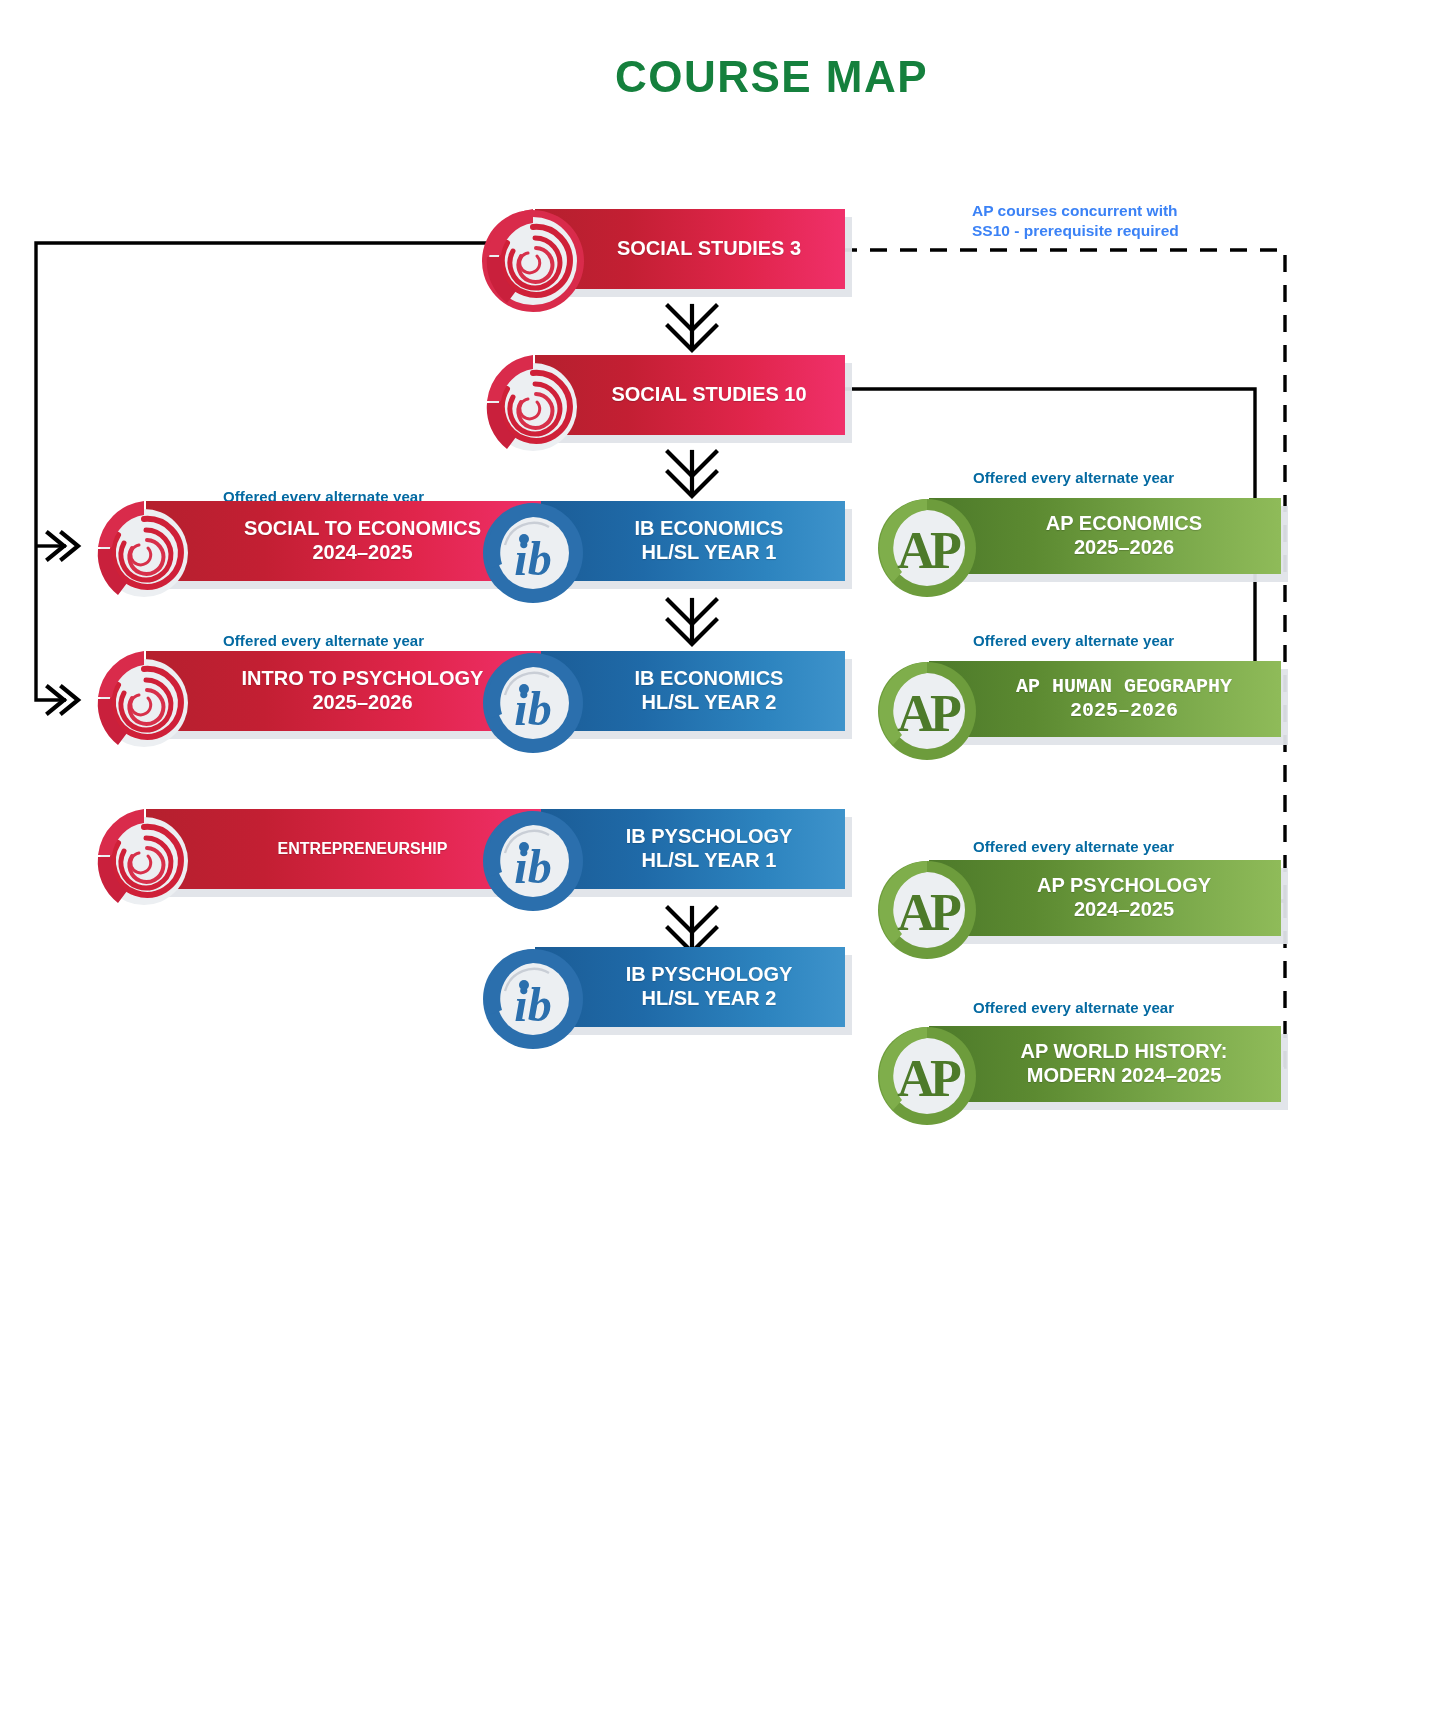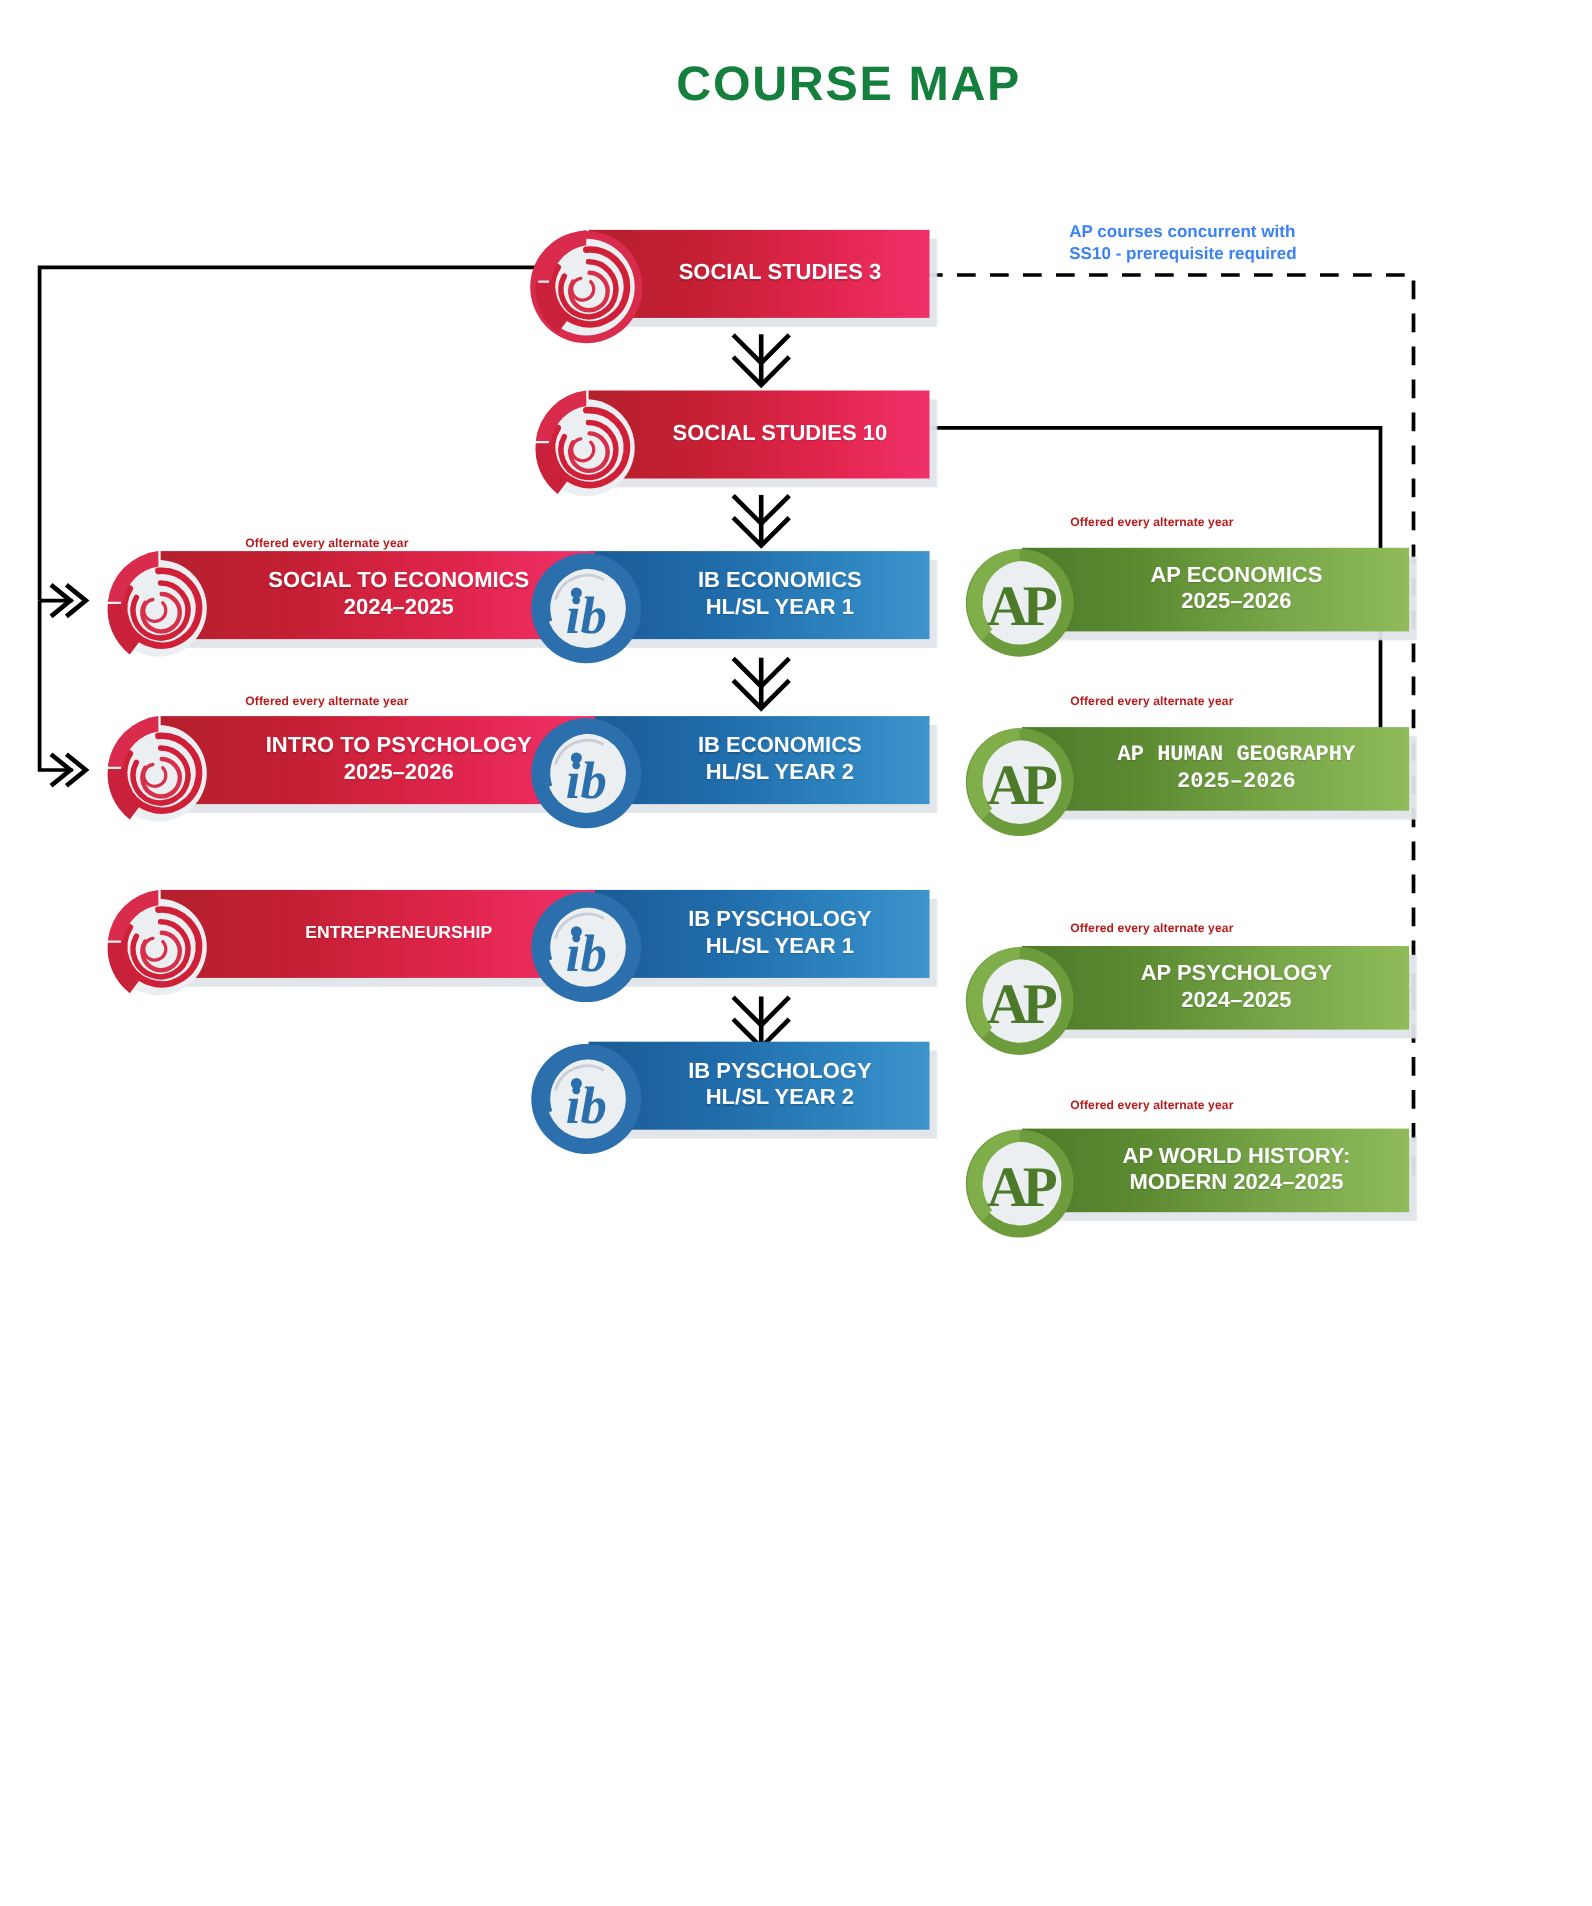--- a/index.html
+++ b/index.html
@@ -43,21 +43,21 @@
   .red  .pill{background:linear-gradient(90deg,#b5202e 0%,#c31f33 30%,#e0254b 68%,#f0306a 100%);}
   .blue .pill{background:linear-gradient(90deg,#1b5c96 0%,#1f6aa8 35%,#2d84bf 75%,#3e93cb 100%);}
   .green .pill{background:linear-gradient(90deg,#4d7a2a 0%,#5c8a31 30%,#7aa84a 70%,#8fbb59 100%);}
 
   
   .logo{position:absolute;z-index:5;}
   .logo svg{display:block;}
 
   
   .cap{
-    position:absolute;font-size:11px;font-weight:bold;color:#b91c1c;
+    position:absolute;font-size:15px;font-weight:bold;color:#0369a1;
     white-space:nowrap;letter-spacing:.1px;
   }
   .note{
     position:absolute;font-size:15.5px;font-weight:bold;color:#3b82f6;
     line-height:1.32;white-space:nowrap;
   }
 </style>
 </head>
 <body>
 

